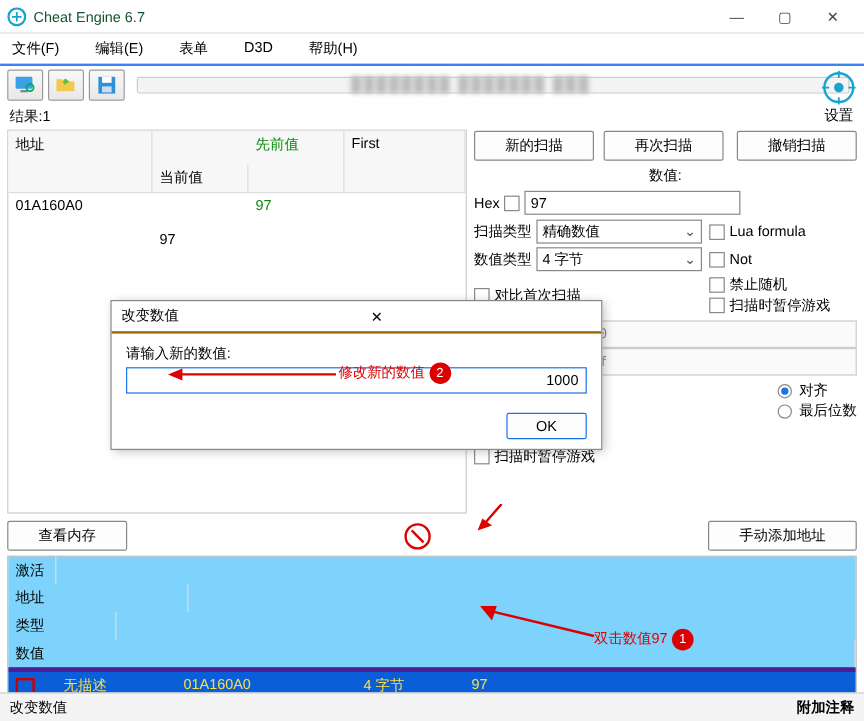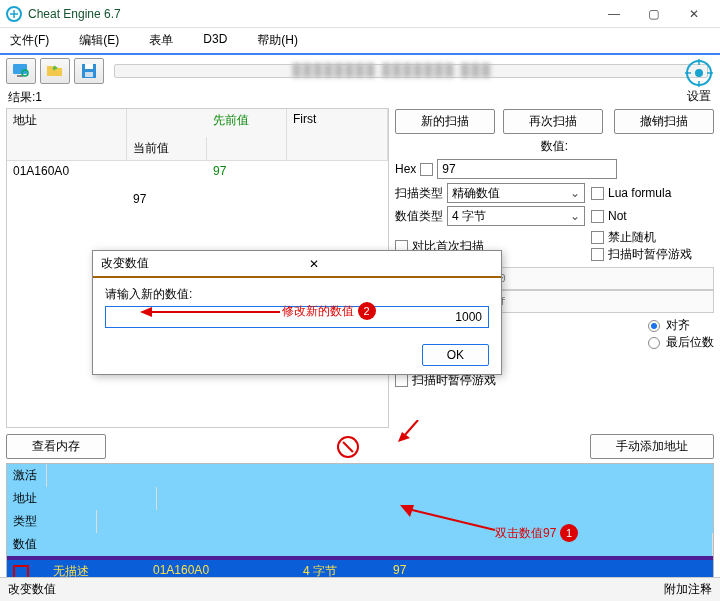--- a/index.html
+++ b/index.html
@@ -47,21 +47,21 @@
 .no-sign::after { content:''; position:absolute; left:2px; right:2px; top:8px; height:2px; background:#d00; transform:rotate(45deg); }
 .addr-table { margin: 0 6px; border: 1px solid #bbb; }
 .addr-table .hdr { display: flex; background: #7dd3fc; border-bottom: 4px solid #4c1d95; flex-direction: column; }
 .addr-table .hdr div { padding: 3px 6px; border-right: 1px solid #ddd; }
 .c-act { width: 40px; } .c-desc { width: 100px; } .c-addr2 { width: 150px; } .c-type { width: 90px; } .c-val { flex: 1; }
 .addr-table .sel { display: flex; background: #0a5fd8; color: #fde047; }
 .addr-table .sel div { padding: 3px 6px; }
 .addr-table .sel .chkbox { width: 14px; height: 14px; border: 2px solid #c00; margin: 2px 0; }
 .addr-table .body { height: 54px; background: #fff; }
 .statusbar { position: absolute; bottom: 0; left: 0; right: 0; display: flex; border-top: 1px solid #ccc; background: #f4f4f4; padding: 3px 8px; }
-.statusbar .right { margin-left: auto; }
+.statusbar .right { margin-left: auto; font-weight: bold; }
 
 .modal { position: absolute; left: 92px; top: 250px; width: 410px; border: 1px solid #888; background: #fff; box-shadow: 2px 2px 8px rgba(0,0,0,0.25); }
 .modal .m-title { display: flex; align-items: center; padding: 4px 8px; border-bottom: 2px solid #a16207; gap: 24px; }
 .modal .m-title span { flex:1; }
 .modal .m-body { padding: 8px 12px; }
 .modal input { width: 100%; border: 1px solid #1a73e8; height: 22px; padding: 0 6px; margin-top: 3px; text-align: right; }
 .modal .m-btns { display: flex; justify-content: flex-end; gap: 8px; padding: 8px 12px; }
 .modal .m-btns .btn { padding: 3px 24px; }
 .modal .m-btns .btn.ok { border: 1px solid #1a73e8; }
 

